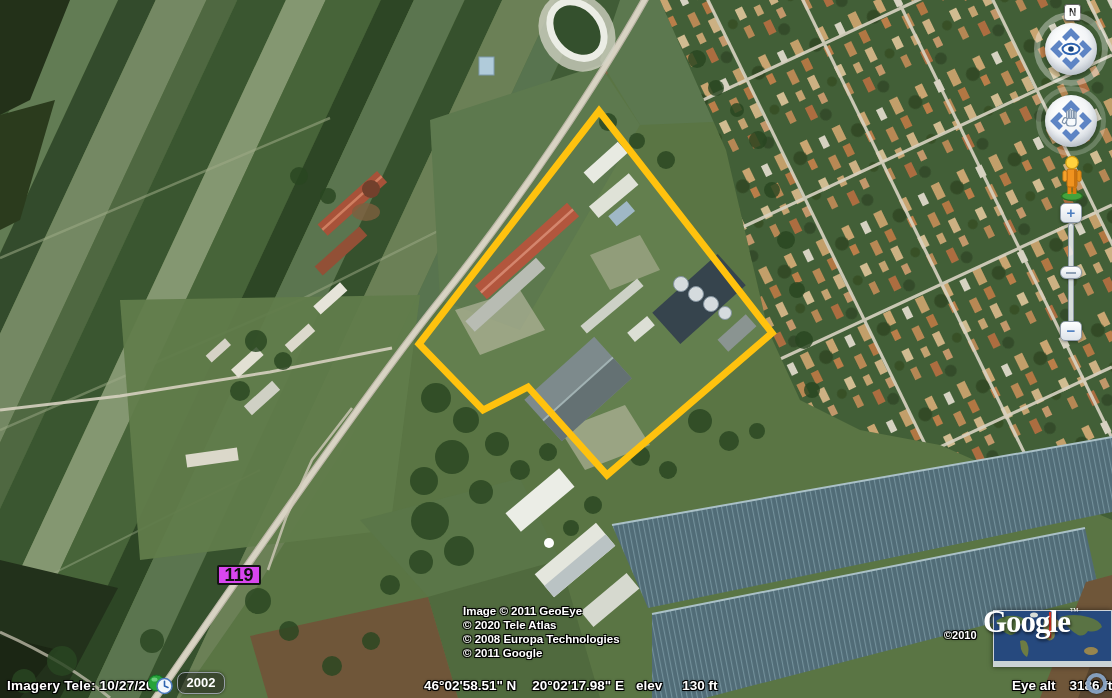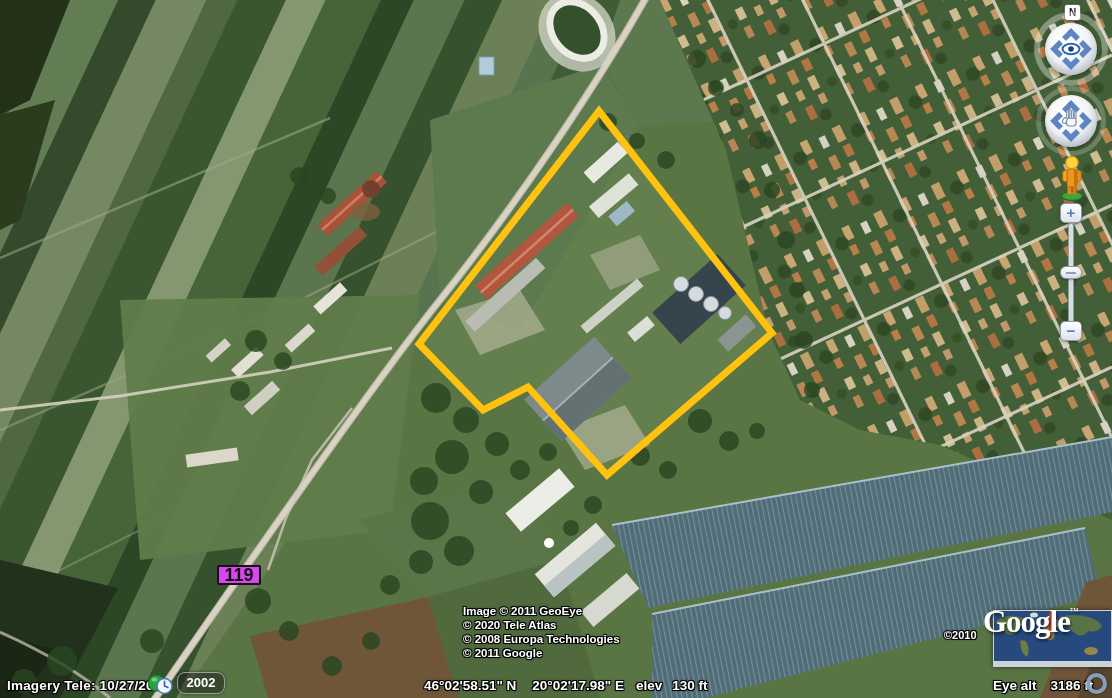--- a/index.html
+++ b/index.html
@@ -11,23 +11,23 @@
   .outline-text{color:#fff;
     text-shadow:-1px -1px 0 #000,1px -1px 0 #000,-1px 1px 0 #000,1px 1px 0 #000,0 0 3px rgba(0,0,0,.9);}
 
   
   #imagery-date{left:7px;bottom:5px;font-size:13.5px;font-weight:700;letter-spacing:.2px;}
   #clock-btn{left:148px;bottom:2px;width:27px;height:23px;cursor:pointer;}
   #time-box{left:177px;bottom:4px;width:46px;height:20px;background:rgba(25,25,25,.5);
             border:1px solid #979ea6;border-radius:8px;color:#fff;font-size:13px;font-weight:700;
             text-align:center;line-height:20px;box-shadow:0 0 3px rgba(0,0,0,.5);}
   #coords{left:424px;bottom:5px;font-size:13.5px;font-weight:700;white-space:nowrap;}
-  #coords .gap1{margin-right:16px;} #coords .gap2{margin-right:12px;} #coords .gap3{margin-right:10px;}
+  #coords .gap1{margin-right:16px;} #coords .gap2{margin-right:12px;} #coords .gap3{margin-right:20px;}
   #eye-alt{left:993px;bottom:5px;font-size:13.5px;font-weight:700;white-space:nowrap;}
-  #eye-alt .gap{margin-right:14px;}
+  #eye-alt .gap{margin-right:14px;margin-left:19px;}
   #stream-ring{right:5px;bottom:4px;width:13px;height:13px;border:4px solid #87a3c4;border-radius:50%;
                box-shadow:0 0 3px rgba(0,0,0,.6), inset 0 0 2px rgba(0,0,0,.4);opacity:.95;}
 
   
   #copyright{left:463px;bottom:38px;width:200px;text-align:left;font-size:11.5px;font-weight:700;
              line-height:14px;}
 
   
   #overview{left:993px;top:610px;width:117px;height:55px;border:1px solid #cfd3d8;
             box-shadow:0 0 5px rgba(0,0,0,.55);cursor:pointer;background:#26497e;}

